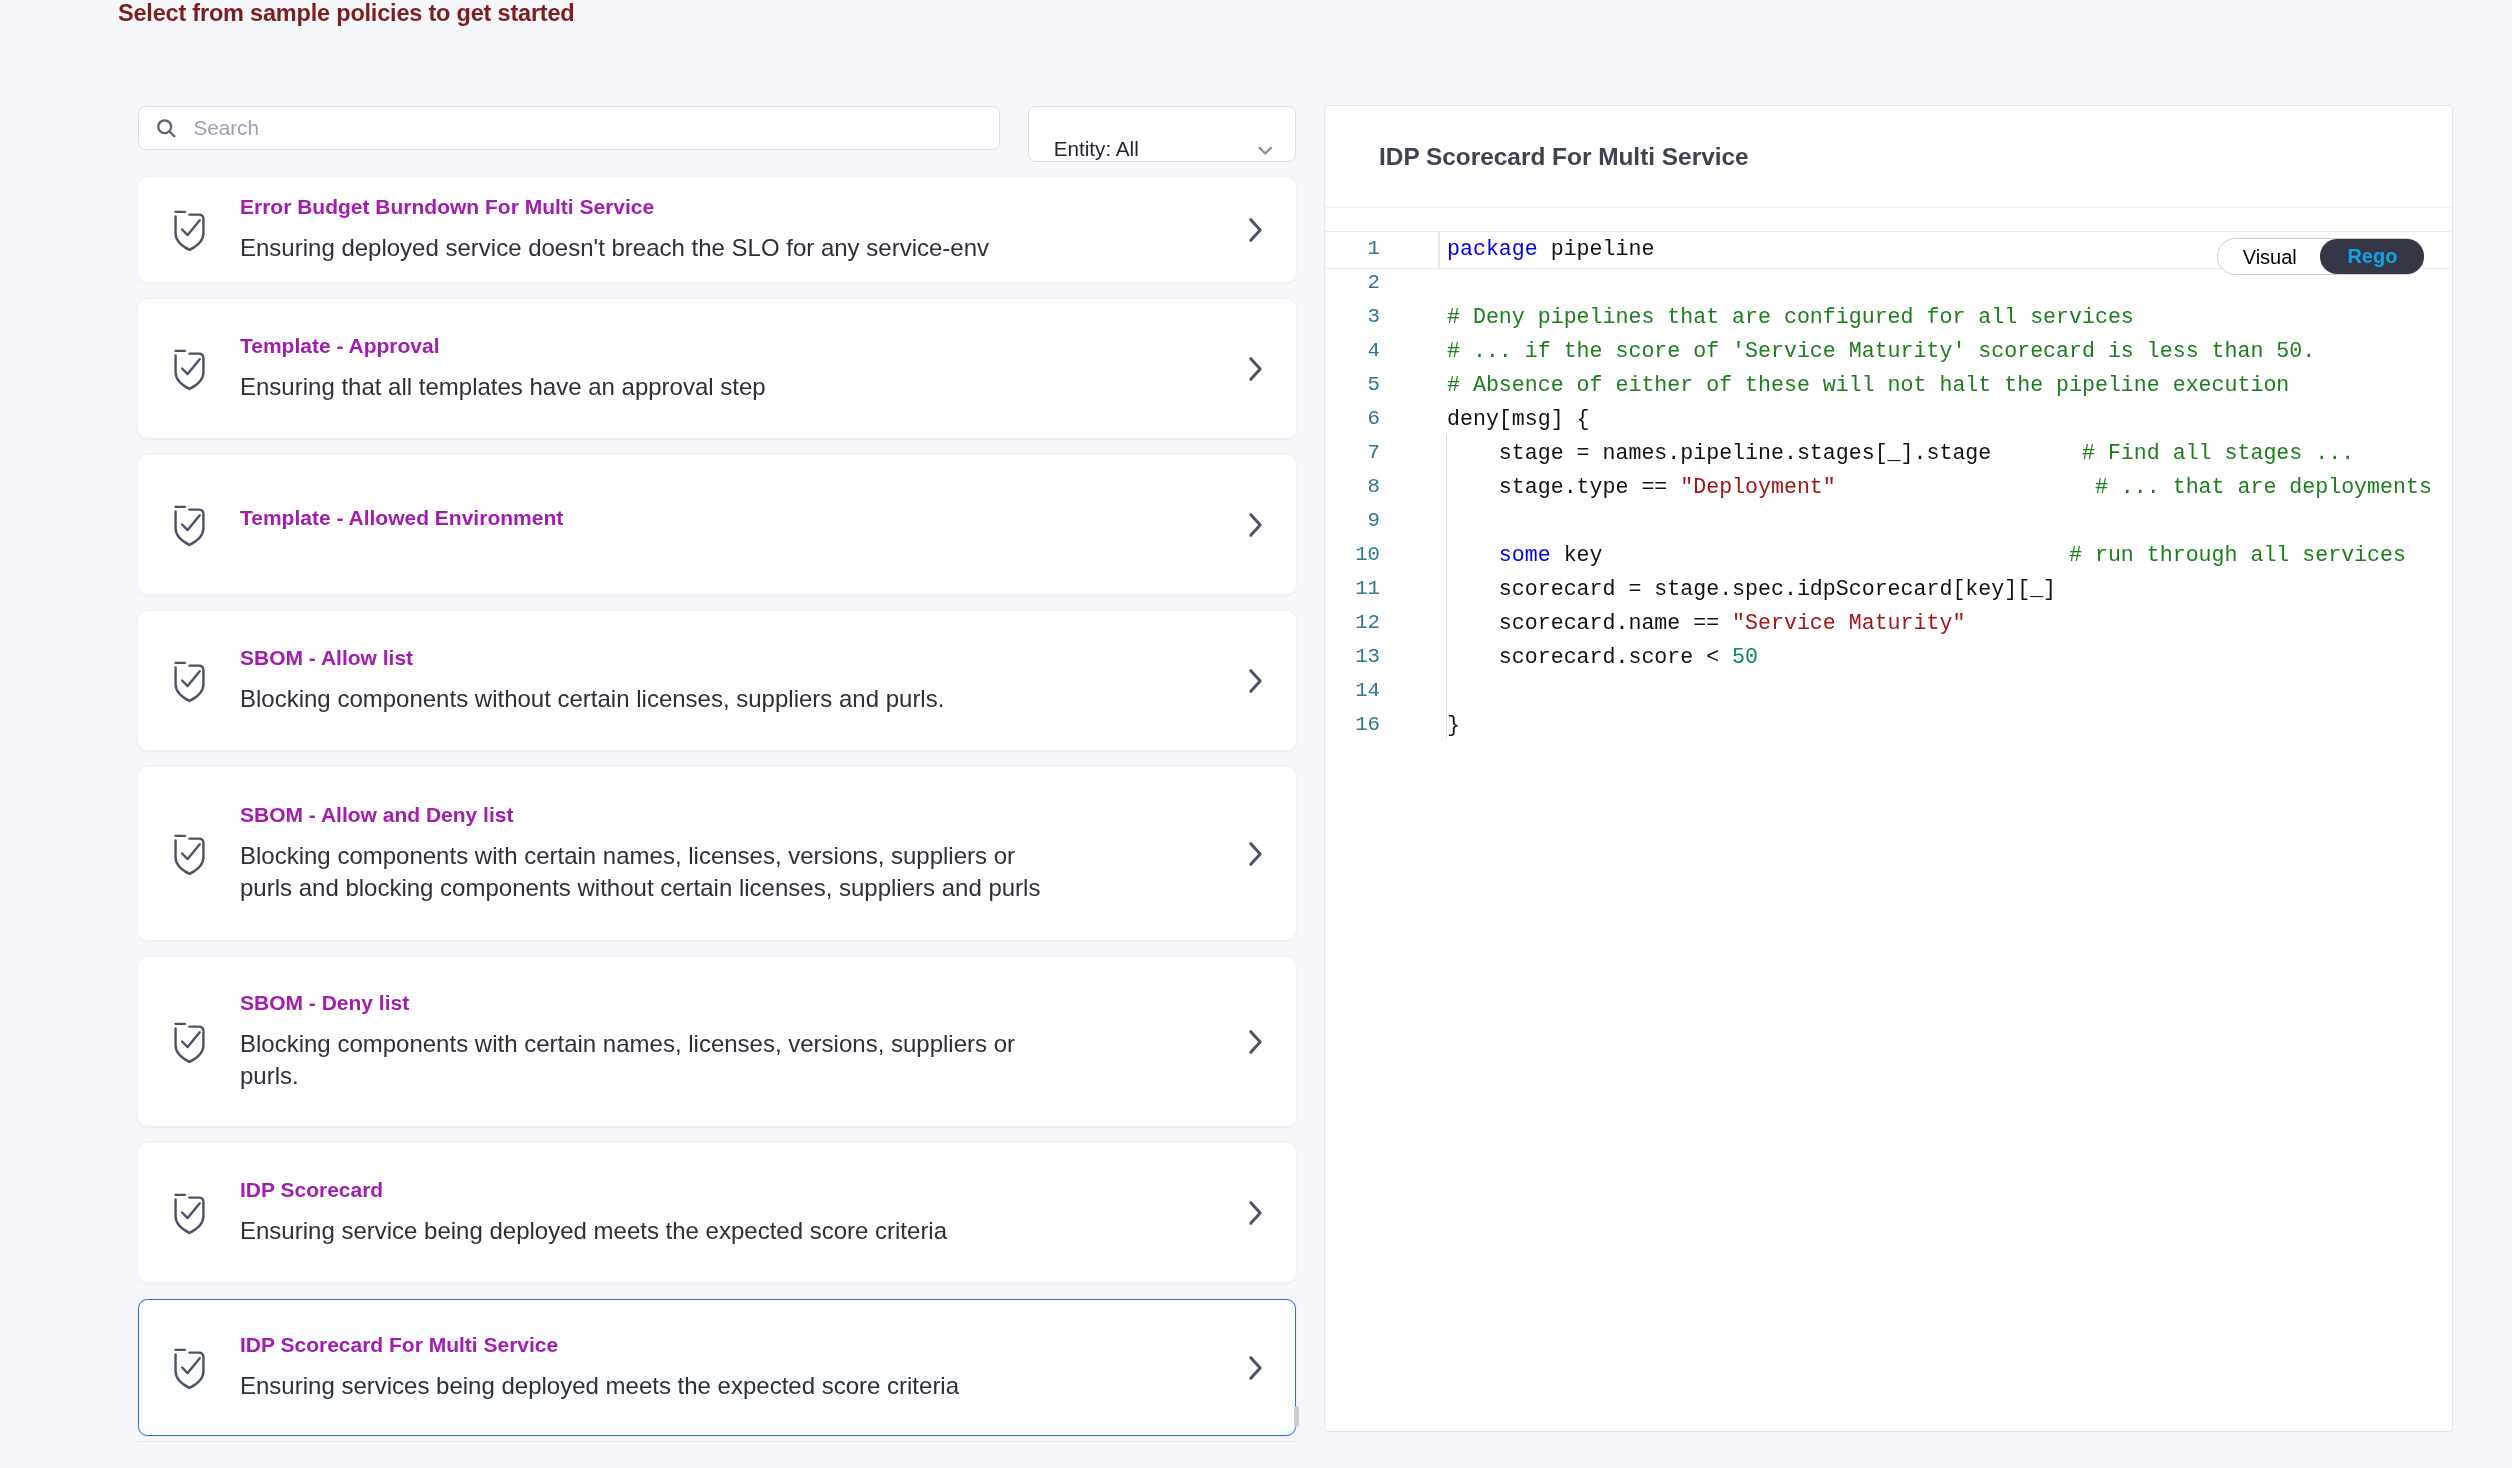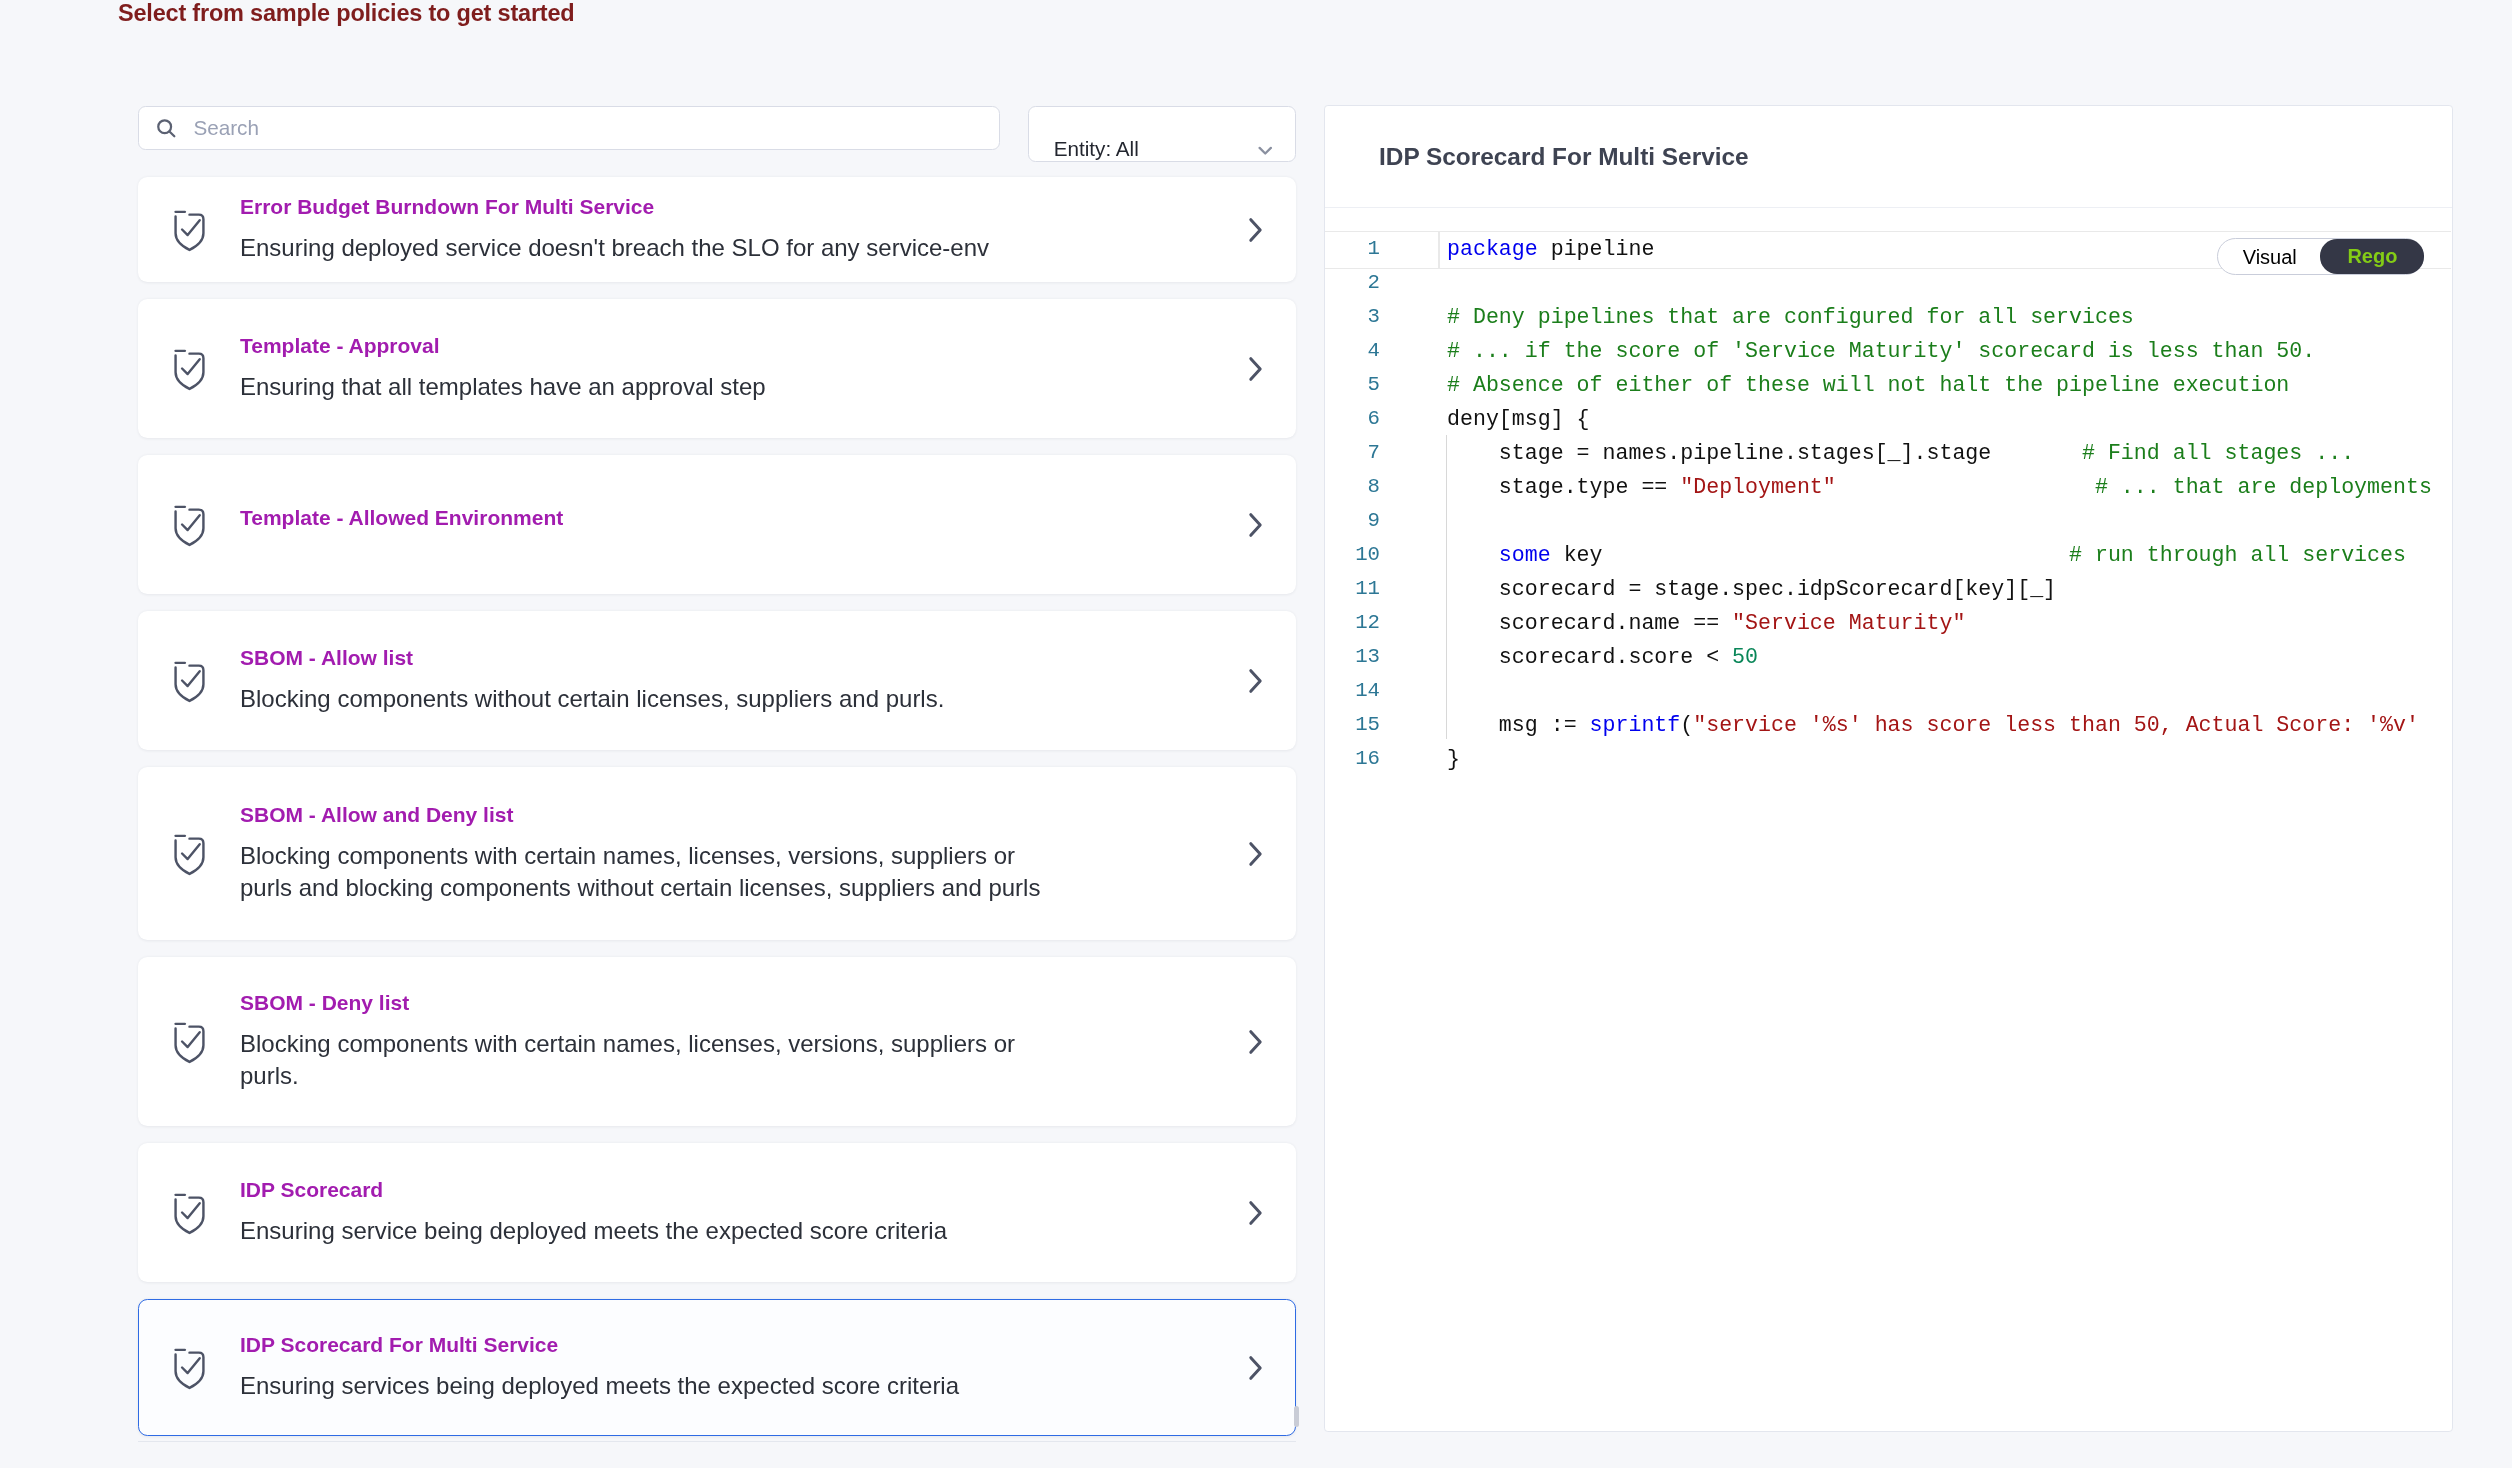--- a/index.html
+++ b/index.html
@@ -90,21 +90,21 @@
   .mode-toggle{
     position:absolute;top:132px;right:28px;height:35px;z-index:5;
     display:flex;align-items:center;background:#fff;
     border:1.4px solid #c9cdda;border-radius:19px;
   }
   .mode-opt{
     padding:0 25px;font-size:20px;color:#000000;line-height:32px;cursor:pointer;
     border-radius:17px;
   }
   .mode-opt.active{
-    background:var(--toggle,#343746);color:#84cc16;font-weight:bold;
+    background:var(--toggle,#343746);color:#0ea5e9;font-weight:bold;
     height:35px;line-height:35px;margin:-1.4px;padding:0 27px;
   }
 </style>
 </head>
 <body style="--accent: #2F6BE4; --toggle: #343746; --kw: #0000EE; --str: #A31515; --num: #098658; --cm: #1B7E1B; --ln: #2D7795;">
 
 <h1 class="page-title">Select from sample policies to get started</h1>
 
 <div class="left-col">
   <div class="controls-row">
@@ -289,21 +289,20 @@
         <div class="code-row"><div class="ln">5</div><div class="lc"><span class="cm"># Absence of either of these will not halt the pipeline execution</span></div></div>
         <div class="code-row"><div class="ln">6</div><div class="lc"><span class="pl">deny[msg] {</span></div></div>
         <div class="code-row"><div class="ln">7</div><div class="lc"><span class="pl">    stage = names.pipeline.stages[_].stage</span><span class="cm">       # Find all stages ...</span></div></div>
         <div class="code-row"><div class="ln">8</div><div class="lc"><span class="pl">    stage.type == </span><span class="str">"Deployment"</span><span class="cm">                    # ... that are deployments</span></div></div>
         <div class="code-row"><div class="ln">9</div><div class="lc"></div></div>
         <div class="code-row"><div class="ln">10</div><div class="lc"><span class="pl">    </span><span class="kw">some</span><span class="pl"> key</span><span class="cm">                                    # run through all services</span></div></div>
         <div class="code-row"><div class="ln">11</div><div class="lc"><span class="pl">    scorecard = stage.spec.idpScorecard[key][_]</span></div></div>
         <div class="code-row"><div class="ln">12</div><div class="lc"><span class="pl">    scorecard.name == </span><span class="str">"Service Maturity"</span></div></div>
         <div class="code-row"><div class="ln">13</div><div class="lc"><span class="pl">    scorecard.score &lt; </span><span class="num">50</span></div></div>
         <div class="code-row"><div class="ln">14</div><div class="lc"></div></div>
-        <div class="code-row"><div class="ln">15</div><div class="lc"><span class="pl">    msg := </span><span class="kw">sprintf</span><span class="pl">(</span><span class="str">"service '%s' has score less than 50, Actual Score: '%v'</span></div></div>
         <div class="code-row"><div class="ln">16</div><div class="lc"><span class="pl">}</span></div></div>
       </div>
   </div>
 
   <div class="mode-toggle">
     <div class="mode-opt">Visual</div>
     <div class="mode-opt active">Rego</div>
   </div>
 </div>
 

